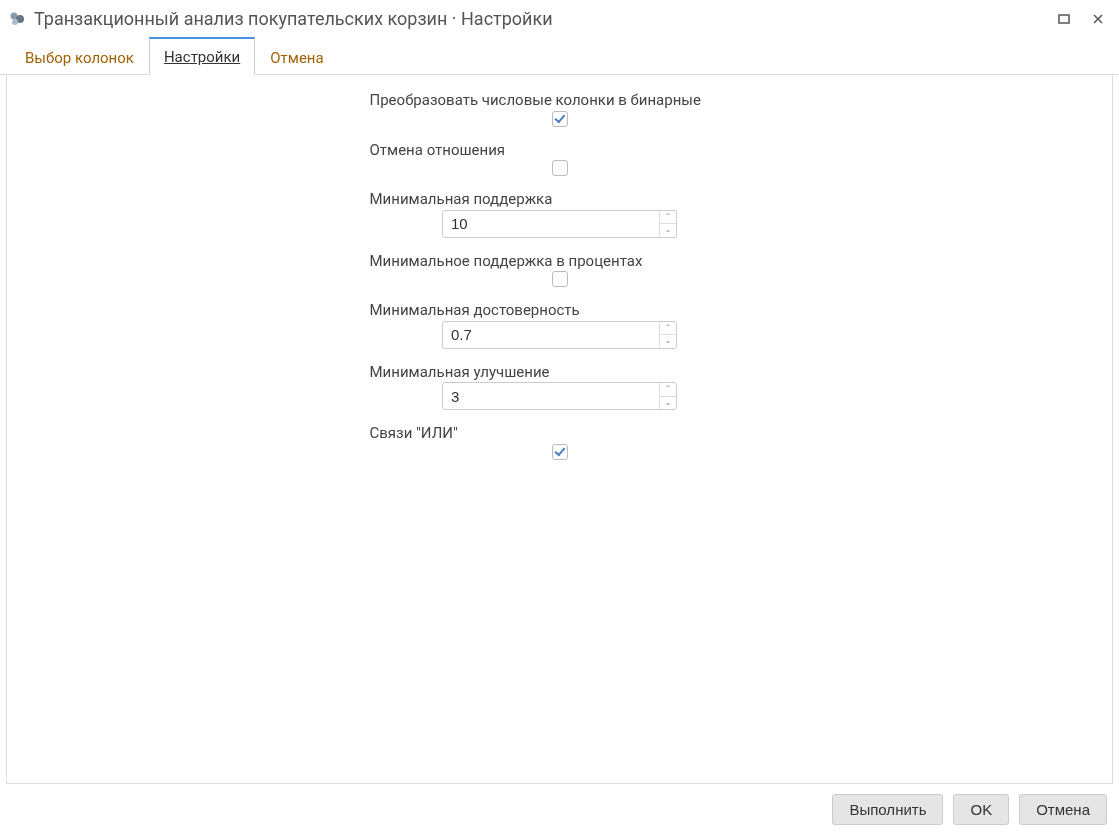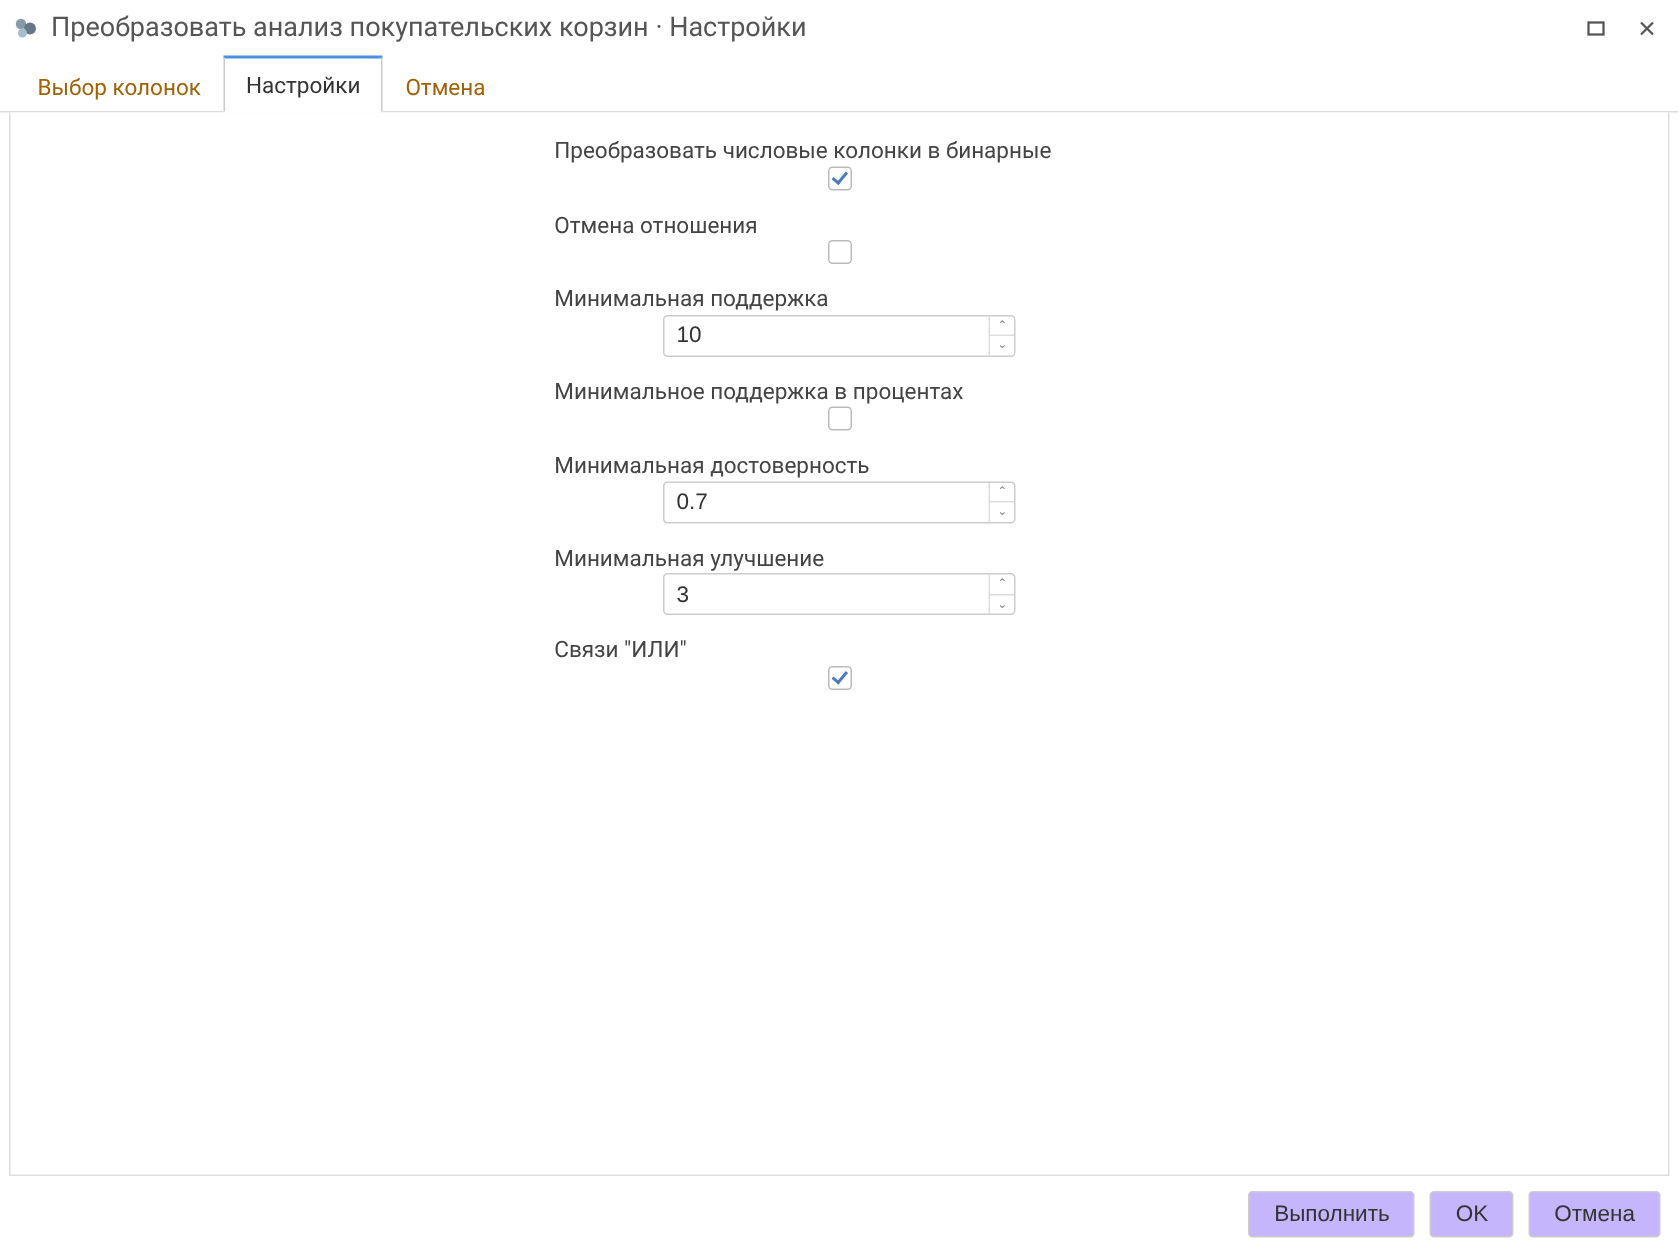--- a/index.html
+++ b/index.html
@@ -50,20 +50,21 @@
       border-bottom: none;
       margin-bottom: -1px;
       position: relative;
     }
     .tab.active {
       color: #333;
       border-color: #ccc;
       border-top: 2px solid #4a90e2;
       background: #fff;
       border-bottom: 1px solid #fff;
+      text-decoration: underline;
     }
     .panel {
       flex: 1;
       border: 1px solid #ddd;
       border-top: none;
       margin: 0 6px;
       padding: 16px 12px;
       background: #fff;
     }
     .row {
@@ -140,39 +141,39 @@
     }
     .footer {
       display: flex;
       justify-content: flex-end;
       gap: 10px;
       padding: 10px 12px;
     }
     .btn {
       border: 1px solid #ccc;
       border-radius: 3px;
-      background: #c4b5fd;
+      background: #e5e5e5;
       padding: 6px 16px;
       font-size: 15px;
       color: #333;
       cursor: pointer;
     }
   </style>
 </head>
 <body>
 
 <div class="titlebar">
   <span class="app-icon">
     <svg width="18" height="18" viewBox="0 0 18 18">
       <circle cx="6" cy="6" r="3.5" fill="#8899aa"></circle>
       <circle cx="12" cy="9" r="4" fill="#667788"></circle>
       <circle cx="7" cy="12" r="3" fill="#aabbcc"></circle>
     </svg>
   </span>
-  <span class="title">Преобразовать анализ покупательских корзин · Настройки</span>
+  <span class="title">Транзакционный анализ покупательских корзин · Настройки</span>
   <span class="spacer"></span>
   <span class="win-btn">
     <svg width="12" height="12" viewBox="0 0 12 12">
         <rect x="1" y="2" width="10" height="8" fill="none" stroke="#555" stroke-width="1.5"></rect>
       </svg>
   </span>
   <span class="win-btn">
     <svg width="12" height="12" viewBox="0 0 12 12">
         <path d="M2 2 L10 10 M10 2 L2 10" stroke="#555" stroke-width="1.5"></path>
       </svg>

